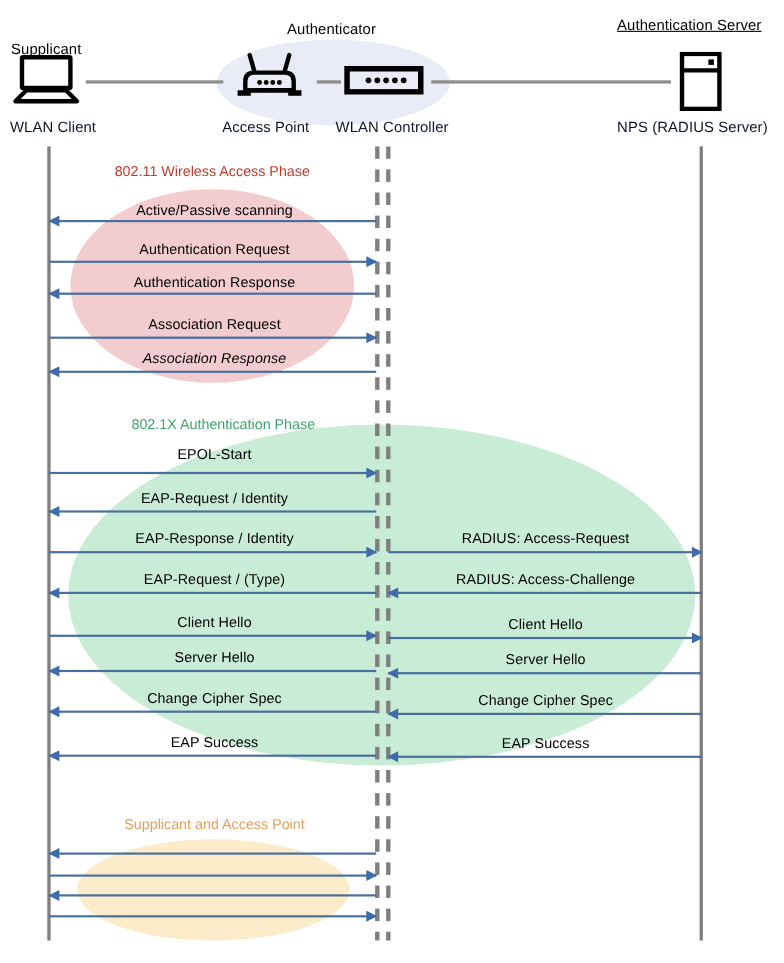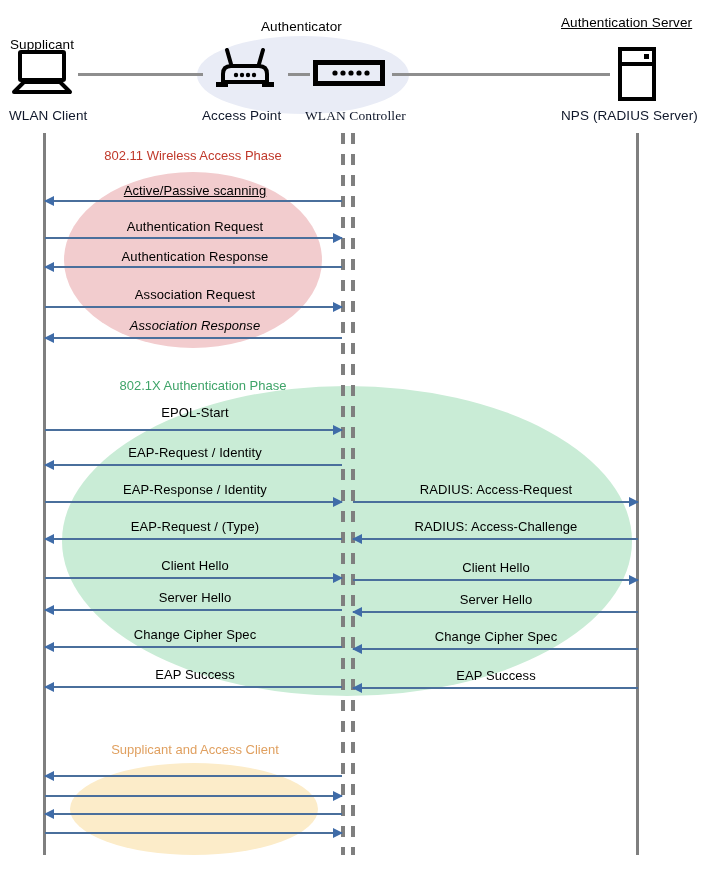--- a/index.html
+++ b/index.html
@@ -173,41 +173,41 @@
   <div class="icon-box" style="left:313px; top:60px;">
     <svg width="72" height="26" viewBox="0 0 72 26">
       <rect x="2" y="2" width="68" height="22" fill="none" stroke="#000" stroke-width="6"></rect>
       <circle cx="22" cy="13" r="2.6" fill="#000"></circle>
       <circle cx="30" cy="13" r="2.6" fill="#000"></circle>
       <circle cx="38" cy="13" r="2.6" fill="#000"></circle>
       <circle cx="46" cy="13" r="2.6" fill="#000"></circle>
       <circle cx="54" cy="13" r="2.6" fill="#000"></circle>
     </svg>
   </div>
-  <div class="actor-caption" style="left:305px; top:108px;font-family:Liberation Serif, serif;">WLAN Controller</div>
+  <div class="actor-caption" style="left:305px; top:108px;">WLAN Controller</div>
 
   <div class="actor-title" style="left:561px; top:15px;text-decoration:underline;">Authentication Server</div>
   <div class="icon-box" style="left:617px; top:47px;">
     <svg width="40" height="54" viewBox="0 0 40 54">
       <rect x="3" y="2" width="34" height="50" fill="none" stroke="#000" stroke-width="4"></rect>
       <line x1="3" y1="17" x2="37" y2="17" stroke="#000" stroke-width="4"></line>
       <rect x="27" y="7" width="5" height="5" fill="#000"></rect>
     </svg>
   </div>
   <div class="actor-caption" style="left:561px; top:108px;">NPS (RADIUS Server)</div>
 
   <div class="lifeline" style="left:43px; top:133px; height:722px;"></div>
   <div class="lifeline-dashed" style="left:341px;"></div>
   <div class="lifeline-dashed" style="left:351px;"></div>
   <div class="lifeline" style="left:636px; top:133px; height:722px;"></div>
 
   <div class="phase-ellipse ell-red" style="left:64px; top:172px; width:258px; height:176px;"></div>
   <div class="phase-label pl-red" style="left:68px; top:146px; width:250px;">802.11 Wireless Access Phase</div>
 
-  <div class="msg-label" style="left:50px; top:183px; width:290px;text-decoration:underline;">Active/Passive scanning</div>
+  <div class="msg-label" style="left:50px; top:183px; width:290px;">Active/Passive scanning</div>
   <div class="arrow to-left" style="left:45px; top:200px; width:297px;"></div>
 
   <div class="msg-label" style="left:50px; top:219px; width:290px;">Authentication Request</div>
   <div class="arrow to-right" style="left:45px; top:237px; width:297px;"></div>
 
   <div class="msg-label" style="left:50px; top:249px; width:290px;">Authentication Response</div>
   <div class="arrow to-left" style="left:45px; top:266px; width:297px;"></div>
 
   <div class="msg-label" style="left:50px; top:287px; width:290px;">Association Request</div>
   <div class="arrow to-right" style="left:45px; top:306px; width:297px;"></div>
@@ -254,20 +254,20 @@
   <div class="msg-label" style="left:356px; top:592px; width:280px;">Server Hello</div>
   <div class="arrow to-left" style="left:353px; top:611px; width:285px;"></div>
 
   <div class="msg-label" style="left:356px; top:629px; width:280px;">Change Cipher Spec</div>
   <div class="arrow to-left" style="left:353px; top:648px; width:285px;"></div>
 
   <div class="msg-label" style="left:356px; top:668px; width:280px;">EAP Success</div>
   <div class="arrow to-left" style="left:353px; top:687px; width:285px;"></div>
 
   <div class="phase-ellipse ell-orange" style="left:70px; top:763px; width:248px; height:92px;"></div>
-  <div class="phase-label pl-orange" style="left:70px; top:740px; width:250px;">Supplicant and Access Client</div>
+  <div class="phase-label pl-orange" style="left:70px; top:740px; width:250px;">Supplicant and Access Point</div>
 
   <div class="arrow to-left" style="left:45px; top:775px; width:297px;"></div>
   <div class="arrow to-right" style="left:45px; top:795px; width:297px;"></div>
   <div class="arrow to-left" style="left:45px; top:813px; width:297px;"></div>
   <div class="arrow to-right" style="left:45px; top:832px; width:297px;"></div>
 
 </div>
 
 </body></html>

